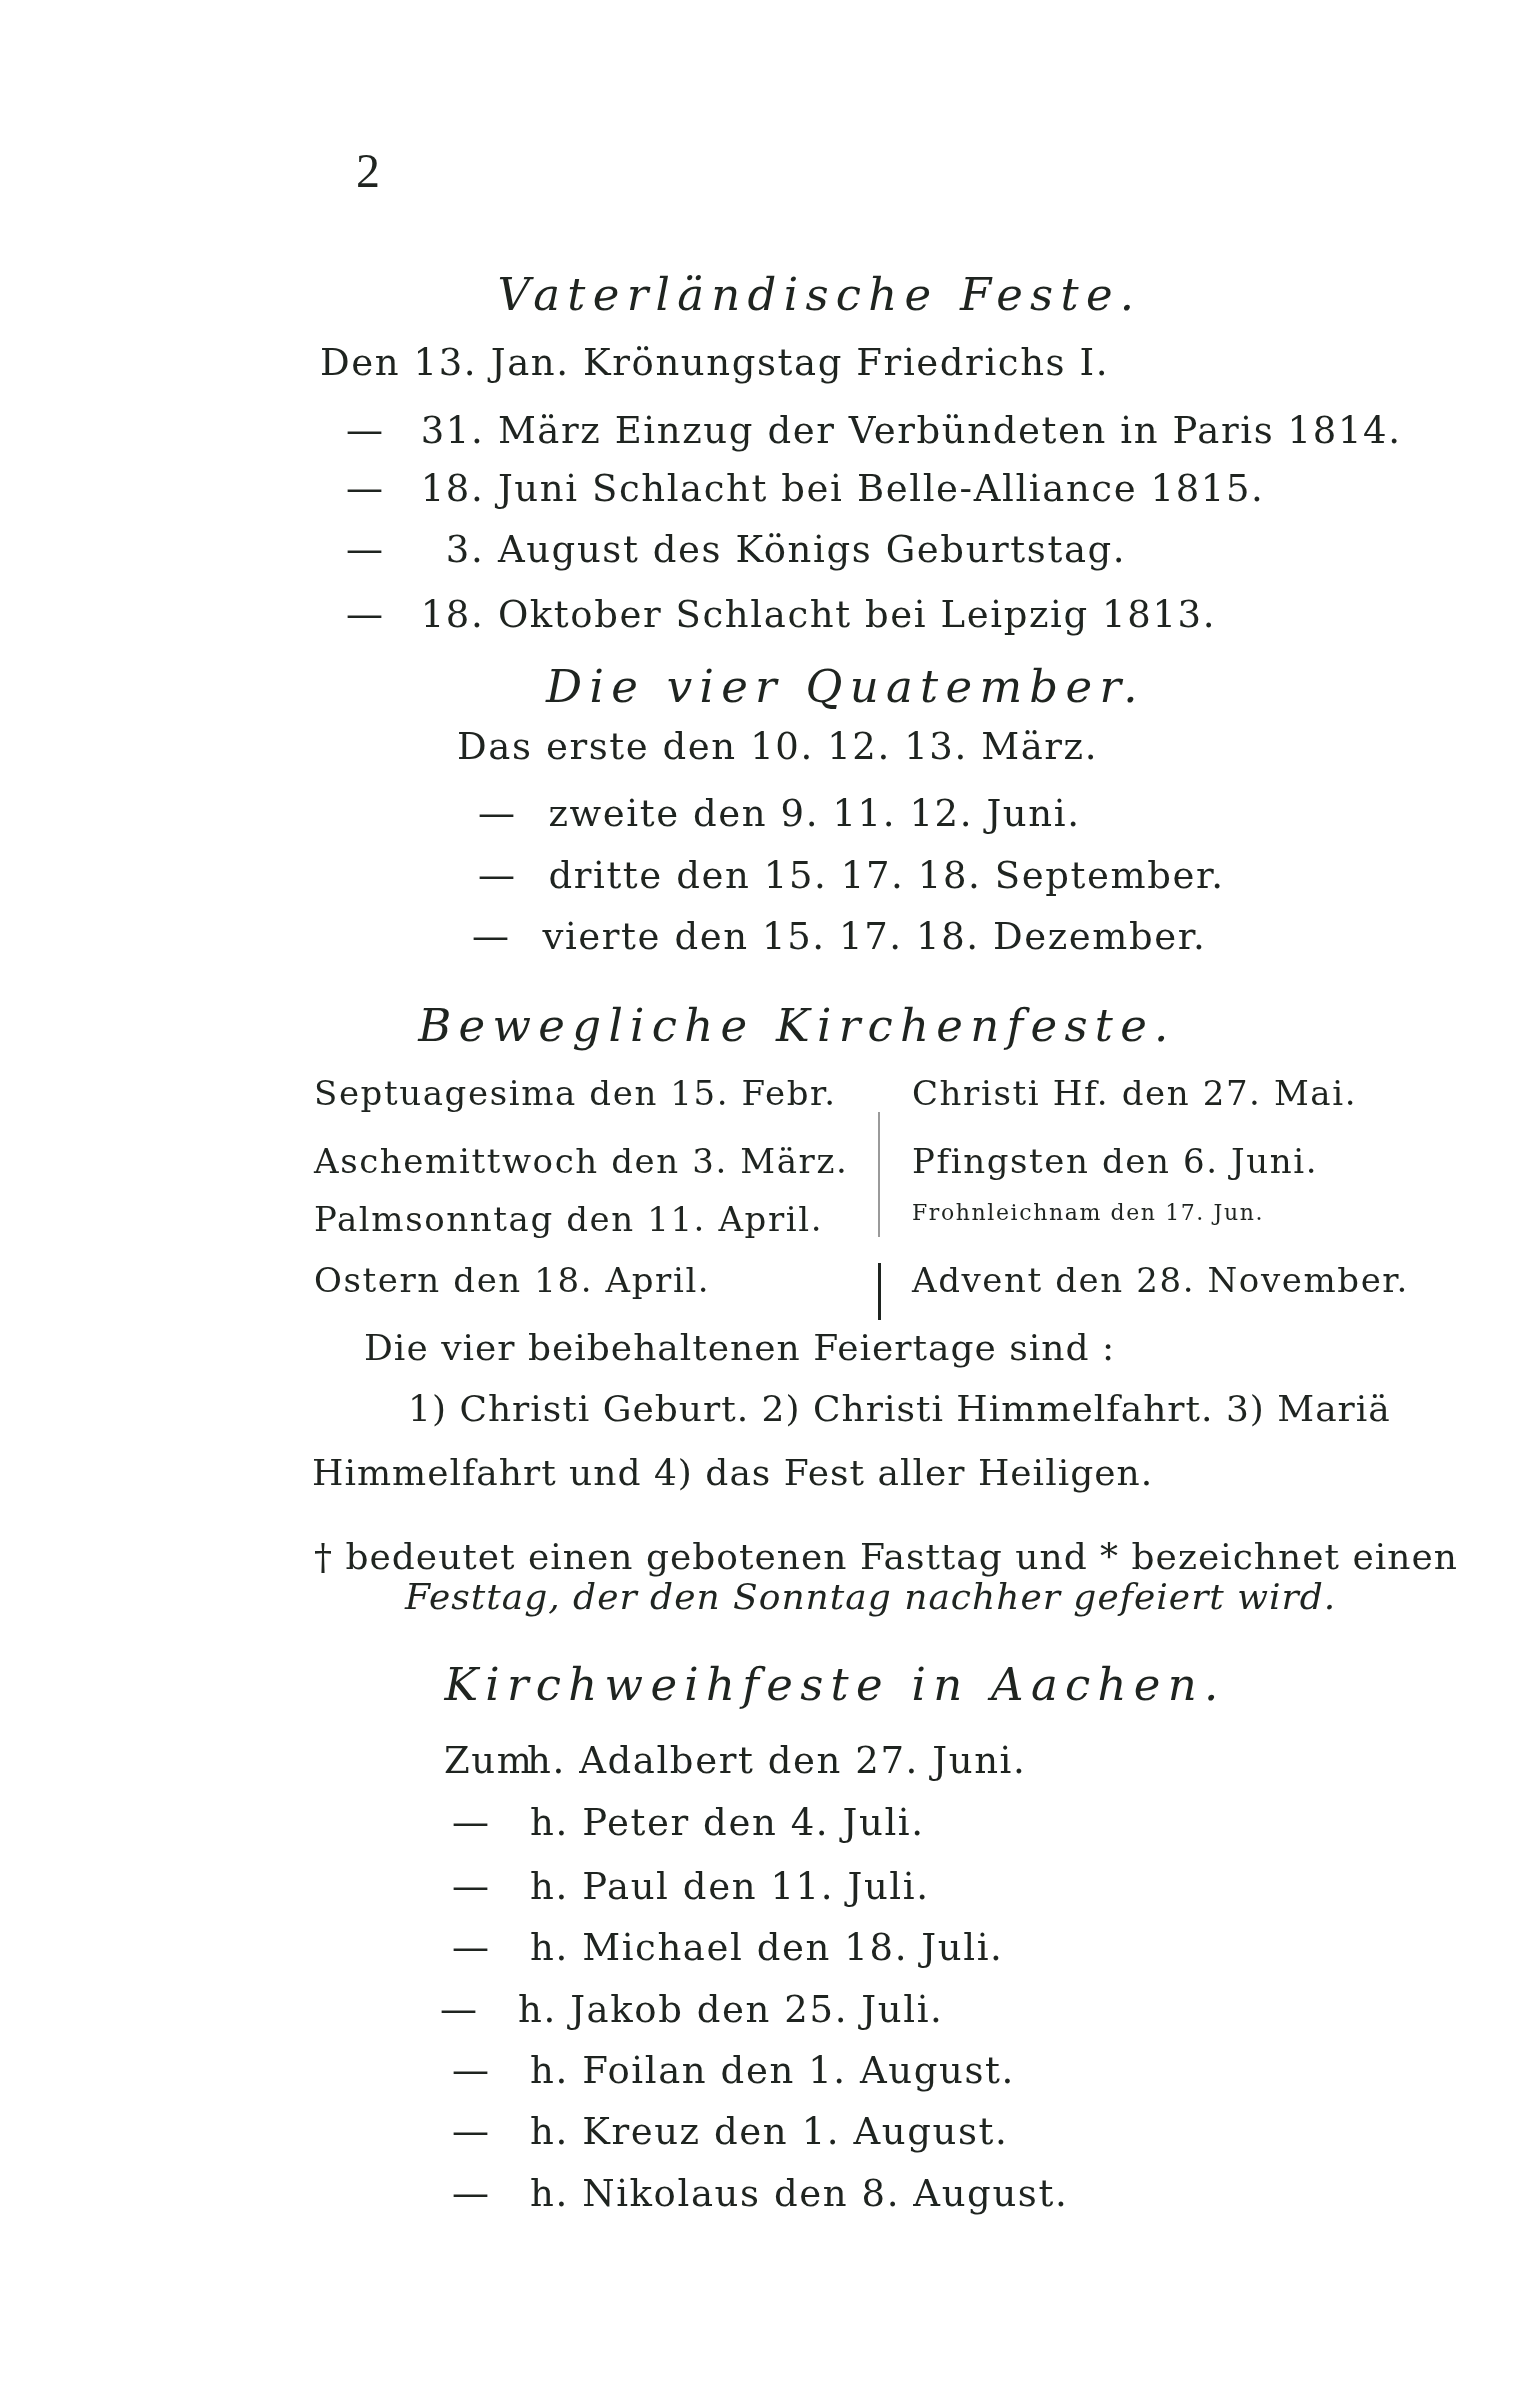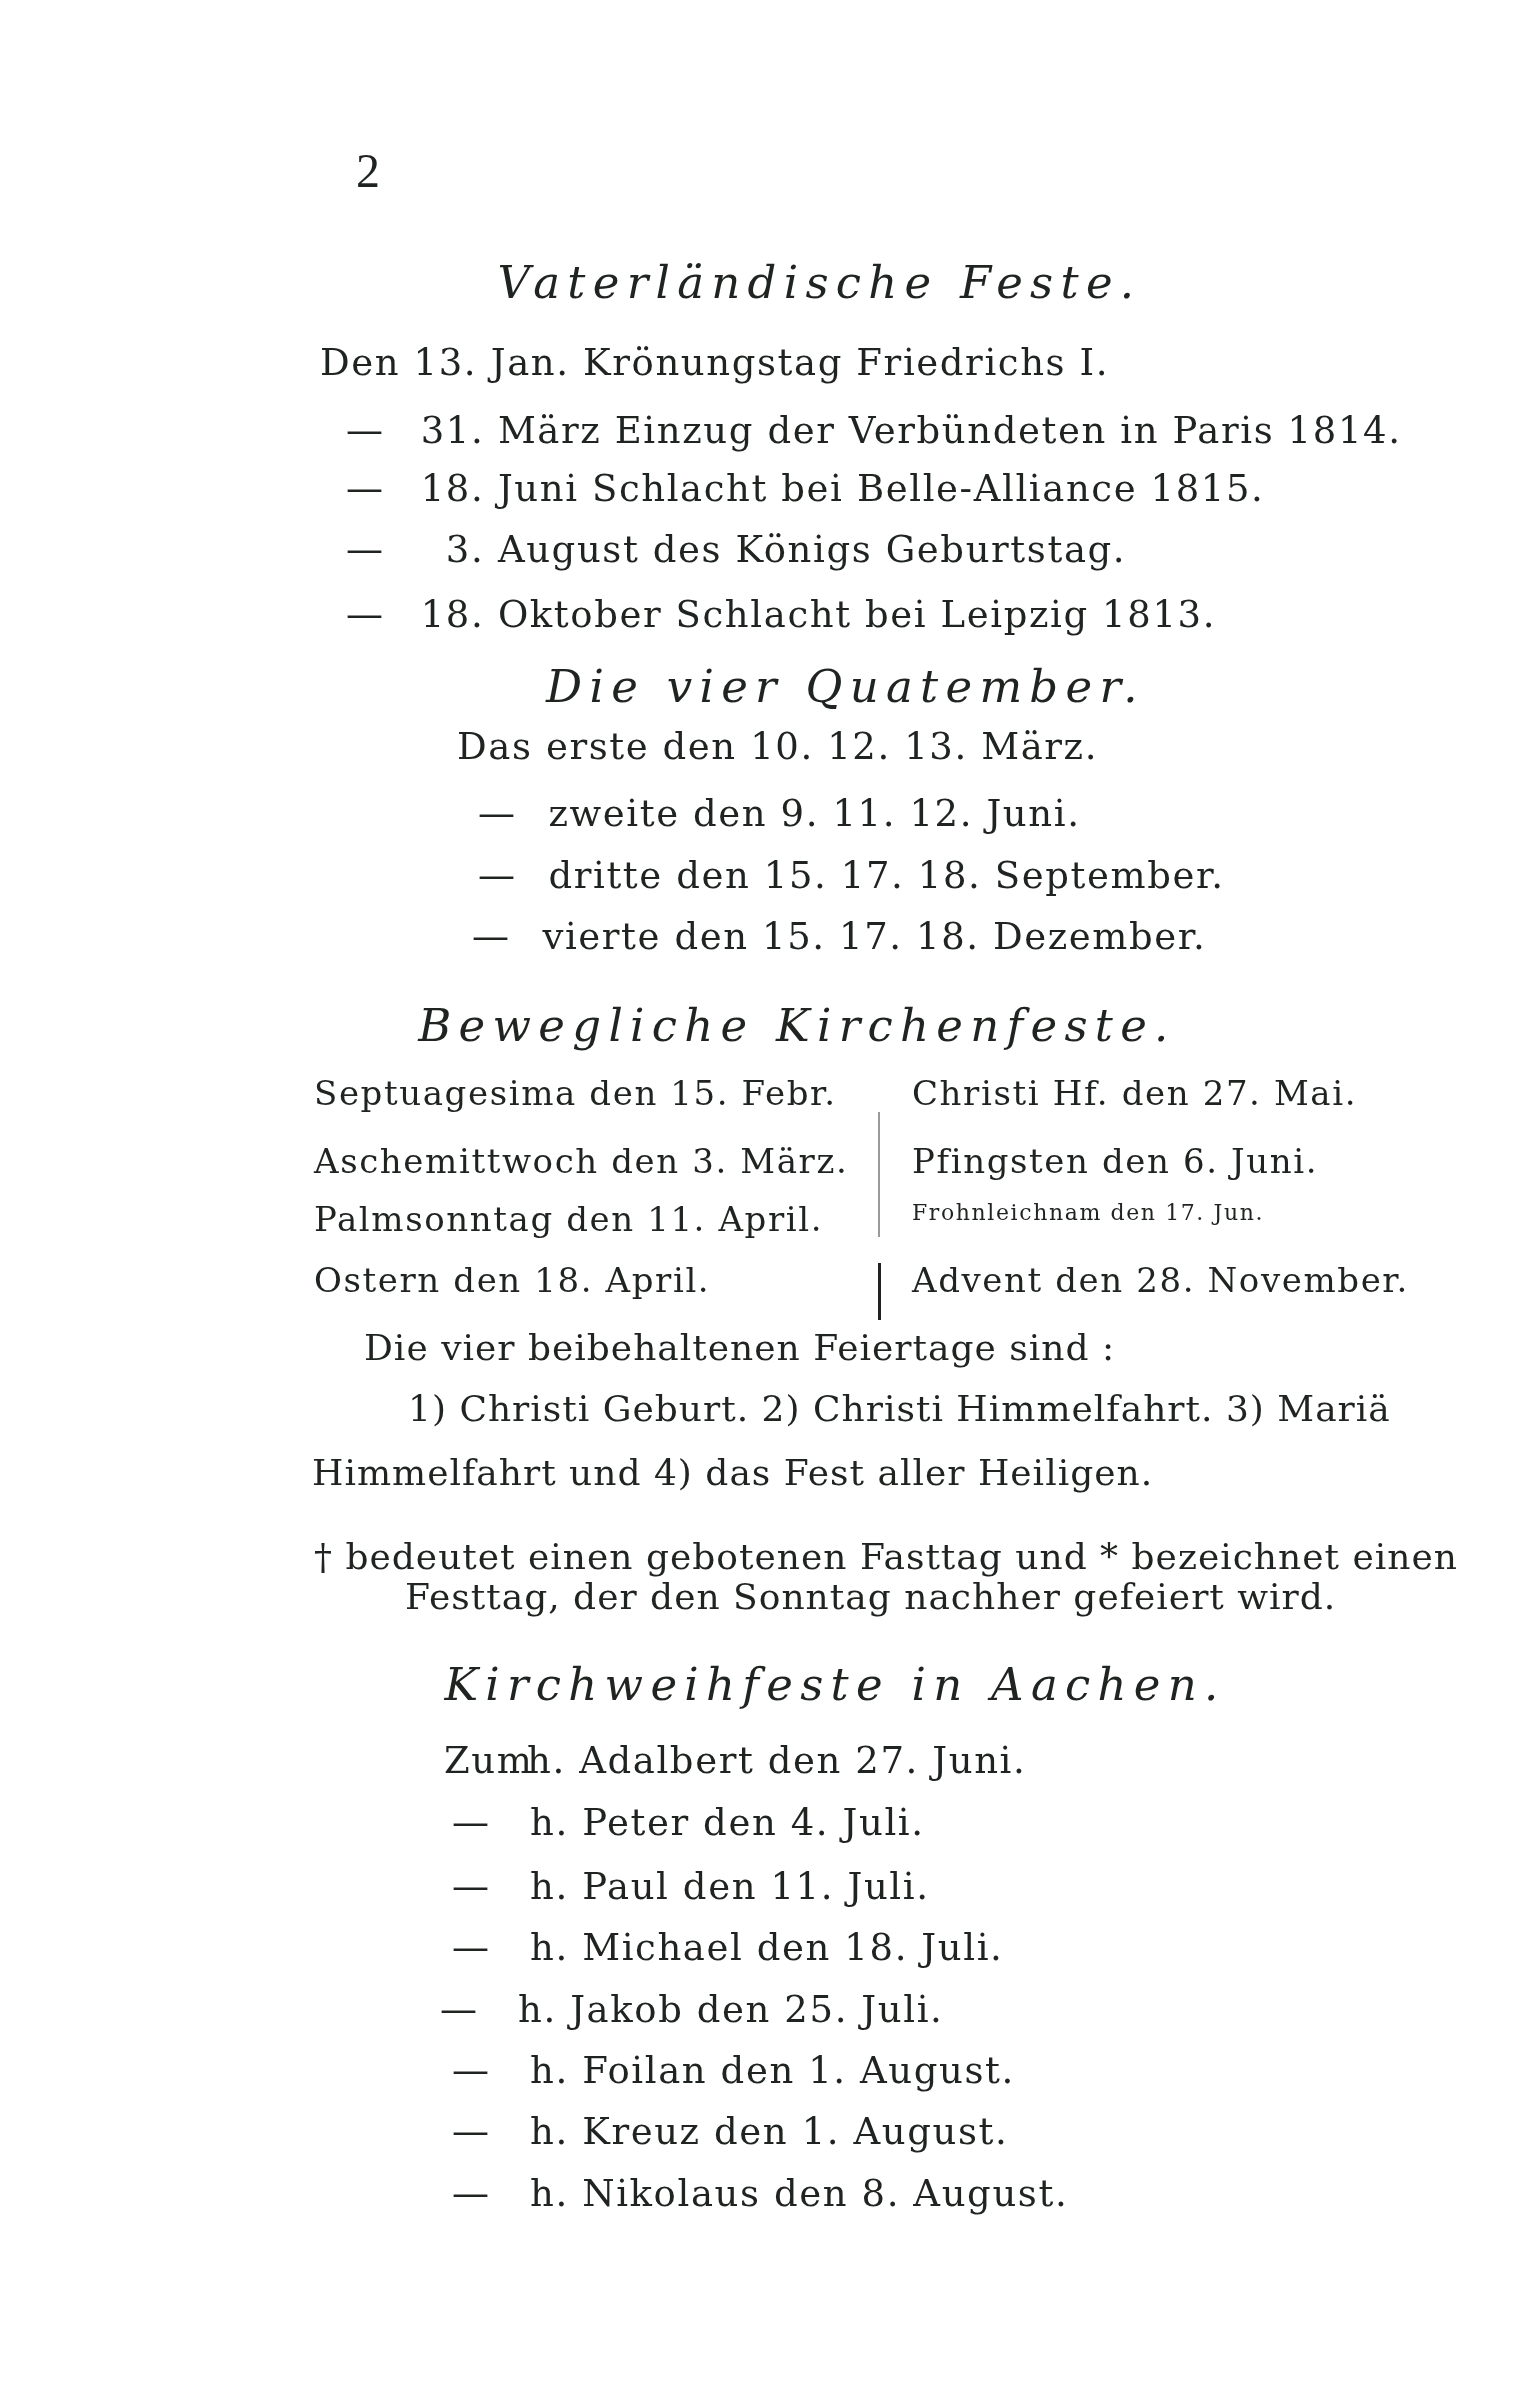--- a/index.html
+++ b/index.html
@@ -1,21 +1,21 @@
 <!DOCTYPE html>
 <html style="font-size:8.3px"><head>
 <meta charset="utf-8">
 <style>
   html, body { margin:0; padding:0; background:#ffffff; }
   body { width:1519px; height:2401px; position:relative; overflow:hidden;
          font-family:"DejaVu Serif", serif; color:#1f2420; }
   .abs { position:absolute; white-space:nowrap; }
   .page-num { left:356px; top:147px; font-size:48px; line-height:1; font-family:"Liberation Serif", serif; }
   .heading { left:0; width:1519px; text-align:center; font-size:45px; letter-spacing:7.3px; line-height:1; font-style:italic; font-family:"DejaVu Serif", serif; }
-  .h1 { top:260px; padding-left:120px; box-sizing:border-box; }
+  .h1 { top:272px; padding-left:120px; box-sizing:border-box; }
   .h2 { top:664px; padding-left:172px; box-sizing:border-box; }
   .h3 { top:1003px; padding-left:75px; box-sizing:border-box; }
   .h4 { top:1662px; padding-left:151px; box-sizing:border-box; }
   .line { font-size:37px; line-height:1; letter-spacing:1.6px; }
   .dash { display:inline-block; width:52px; }
   .vl-row .num { display:inline-block; min-width:73px; text-align:right; margin-right:13.5px; }
   .q-row .dash { width:57px; }
   .tbl-left { left:314px; }
   .tbl-right { left:912px; }
   .divider { position:absolute; left:878px; width:3.1px; background:#1f2420; }
@@ -82,21 +82,21 @@
 
 <div class="abs line tbl-right" style="top:1076px; font-size:34px;">Christi Hf. den 27. Mai.</div>
 <div class="abs line tbl-right" style="top:1144px; font-size:34px;">Pfingsten den 6. Juni.</div>
 <div class="abs line tbl-right" style="top:1202px; font-size:22px;">Frohnleichnam den 17. Jun.</div>
 <div class="abs line tbl-right" style="top:1263px; font-size:34px;">Advent den 28. November.</div>
 
 <div class="abs para" style="left:364px; top:1330px;">Die vier beibehaltenen Feiertage sind :</div>
 <div class="abs para" style="left:408px; top:1391px;">1) Christi Geburt. 2) Christi Himmelfahrt. 3) Mariä</div>
 <div class="abs para" style="left:312px; top:1455px;">Himmelfahrt und 4) das Fest aller Heiligen.</div>
 <div class="abs para" style="left:314px; top:1518px;margin-top:21px;">† bedeutet einen gebotenen Fasttag und * bezeichnet einen</div>
-<div class="abs para" style="left:405px; top:1579px;">Festtag, der den Sonntag nachher gefeiert wird.</div>
+<div class="abs para" style="left:405px; top:1579px;font-style:italic;">Festtag, der den Sonntag nachher gefeiert wird.</div>
 
 <div class="abs heading h4">Kirchweihfeste in Aachen.</div>
 
 <div class="abs line" style="left:444px; top:1742px;">
   <span class="kw-dash" style="width:83px;">Zum</span><span>h. Adalbert den 27. Juni.</span>
 </div>
 <div class="abs line" style="left:452px; top:1804px;">
   <span class="kw-dash">—</span><span>h. Peter den 4. Juli.</span>
 </div>
 <div class="abs line" style="left:452px; top:1868px;">

